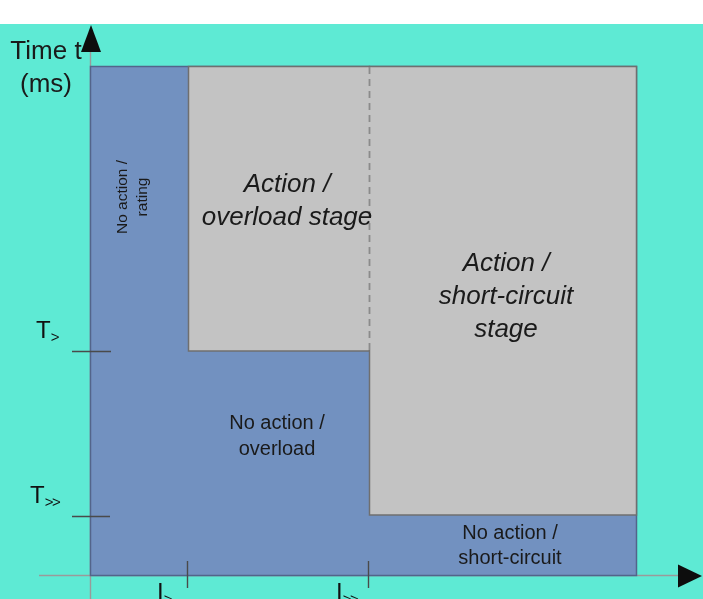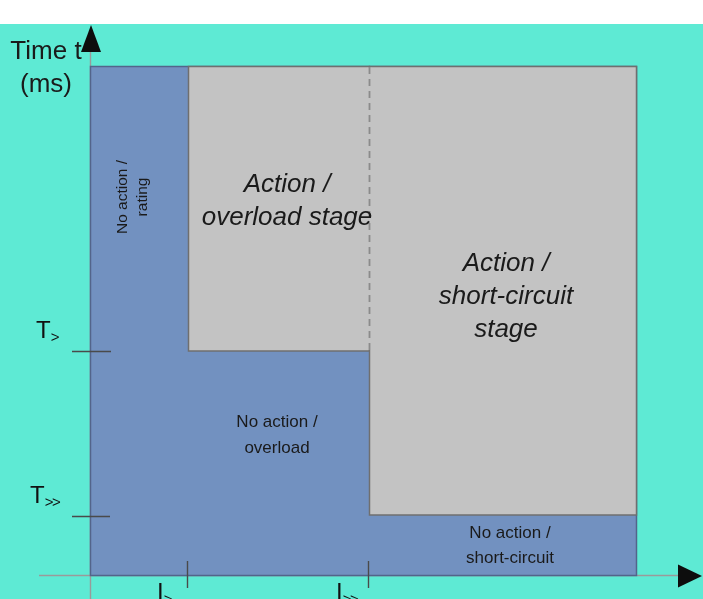--- a/index.html
+++ b/index.html
@@ -41,21 +41,21 @@
     left: 608px;
     top: 572px;
     white-space: nowrap;
   }
   .region-lbl-big {
     font-size: 26px;
     line-height: 33px;
     font-style: italic;
   }
   .region-lbl-mid {
-    font-size: 17px;
+    font-size: 20px;
     line-height: 26px;
   }
   .rating-lbl {
     left: 132px;
     top: 173px;
     font-size: 15.5px;
     line-height: 20px;
     transform: translate(-50%, -50%) rotate(-90deg);
     white-space: pre-line;
   }

